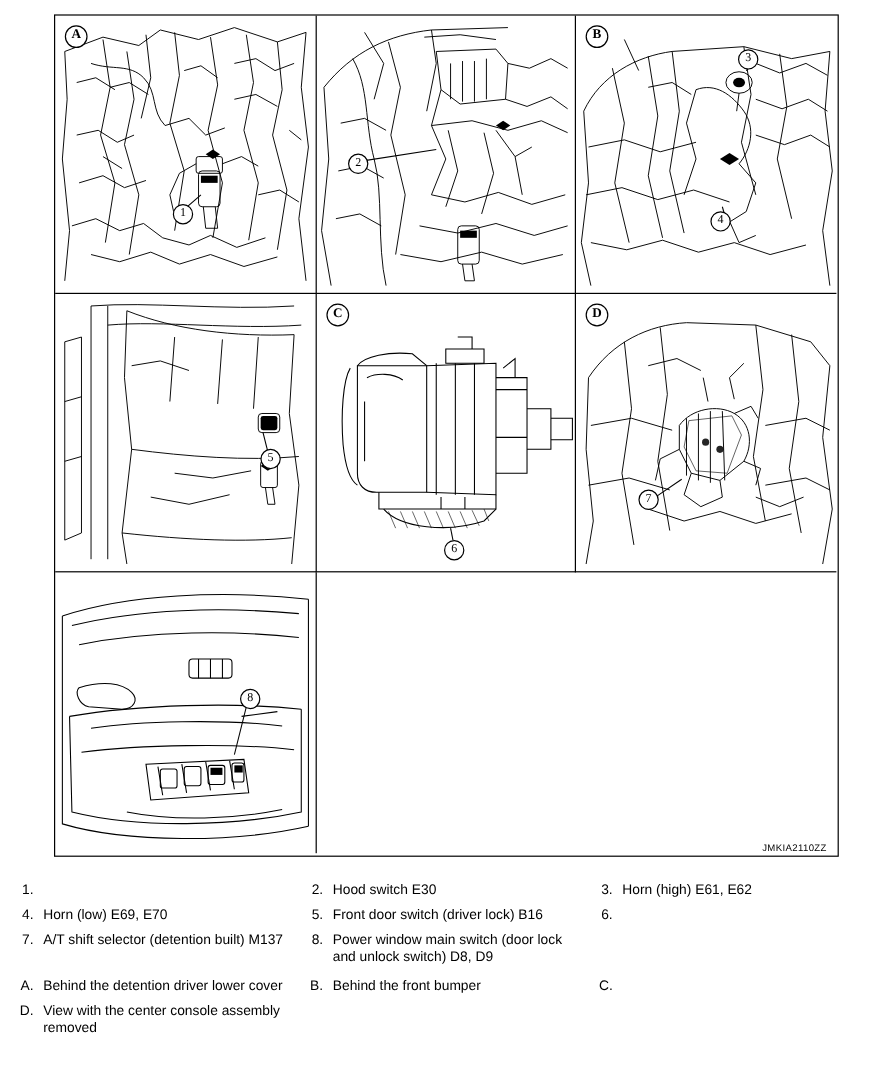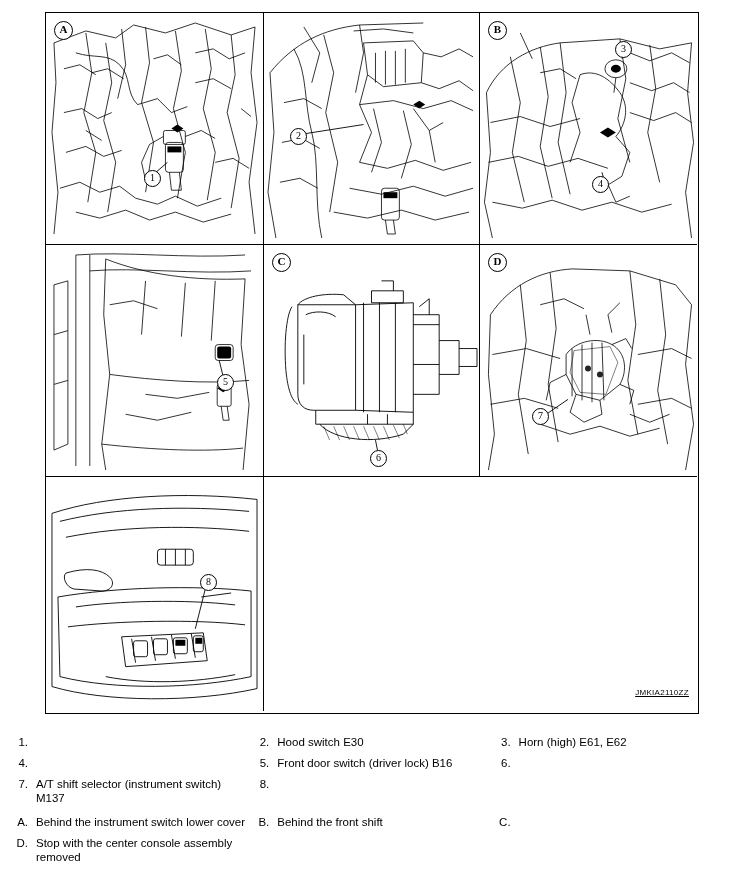--- a/index.html
+++ b/index.html
@@ -79,25 +79,24 @@
     z-index: 6;
   }
   .art {
     position: absolute;
     left: 0; top: 0;
     width: 100%; height: 100%;
   }
   .fig-code {
     position: absolute;
     right: 8px;
-    bottom: 14px;
+    bottom: 0;
     font-size: 8px;
     letter-spacing: 0.3px;
     font-family: "Liberation Sans", sans-serif;
-    text-decoration: underline;
   }
 
   
   .legend {
     position: absolute;
     left: 10px;
     top: 735px;
     width: 724px;
     font-size: 11.5px;
     line-height: 14px;
@@ -411,58 +410,60 @@
       </div>
       <div class="legend-item">
         <div class="legend-num">3.</div>
         <div class="legend-txt">Horn (high) E61, E62</div>
       </div>
     </div>
 
     <div class="legend-row">
       <div class="legend-item">
         <div class="legend-num">4.</div>
+        <div class="legend-txt">Horn (low) E69, E70</div>
       </div>
       <div class="legend-item">
         <div class="legend-num">5.</div>
         <div class="legend-txt">Front door switch (driver lock) B16</div>
       </div>
       <div class="legend-item">
         <div class="legend-num">6.</div>
       </div>
     </div>
 
     <div class="legend-row">
       <div class="legend-item">
         <div class="legend-num">7.</div>
-        <div class="legend-txt">A/T shift selector (instrument switch) M137</div>
+        <div class="legend-txt">A/T shift selector (detention built) M137</div>
       </div>
       <div class="legend-item">
         <div class="legend-num">8.</div>
+        <div class="legend-txt">Power window main switch (door lock and unlock switch) D8, D9</div>
       </div>
       <div class="legend-item"></div>
     </div>
 
     <div class="legend-row gap">
       <div class="legend-item">
         <div class="legend-num">A.</div>
-        <div class="legend-txt">Behind the instrument switch lower cover</div>
+        <div class="legend-txt">Behind the detention driver lower cover</div>
       </div>
       <div class="legend-item">
         <div class="legend-num">B.</div>
-        <div class="legend-txt">Behind the front shift</div>
+        <div class="legend-txt">Behind the front bumper</div>
       </div>
       <div class="legend-item">
         <div class="legend-num">C.</div>
       </div>
     </div>
 
     <div class="legend-row">
       <div class="legend-item">
         <div class="legend-num">D.</div>
-        <div class="legend-txt">Stop with the center console assembly removed</div>
+        <div class="legend-txt">View with the center console assembly removed</div>
       </div>
       <div class="legend-item"></div>
       <div class="legend-item"></div>
     </div>
 
   </div>
 </div>
 
 </body></html>

